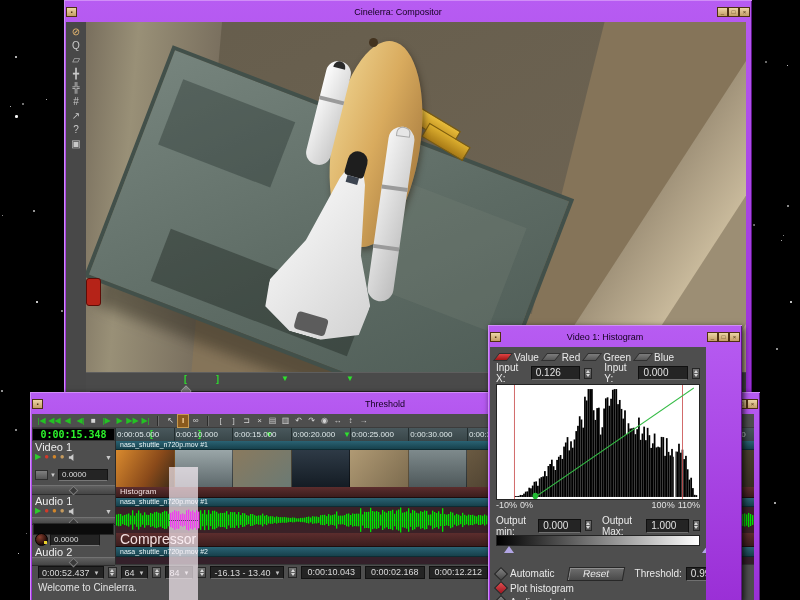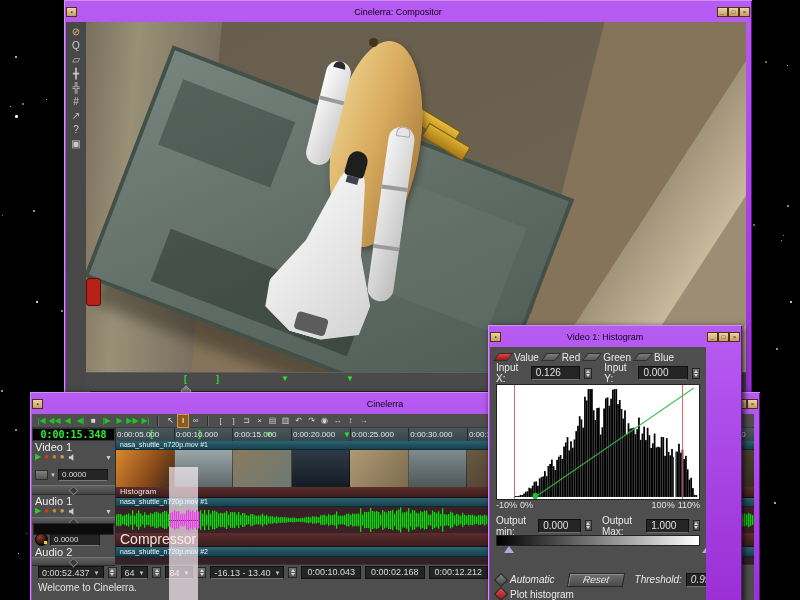--- a/index.html
+++ b/index.html
@@ -116,21 +116,21 @@
   .hfield{background:#242424;border:1px solid #101010;border-bottom-color:#707070;width:44px;height:12px;
           font-size:10px;color:#e2e2e2;line-height:12px;padding:0 4px;}
   #plot{margin-top:3px;height:114px;background:#fff;border:1px solid #242424;position:relative;}
   #axisrow{display:flex;justify-content:space-between;font-size:9px;color:#e2e2e2;height:10px;line-height:10px;}
   .axgrp{display:flex;gap:3px;}
   #outrow{margin-top:8px;height:15px;}
   #gradbar{margin-top:2px;height:9px;background:linear-gradient(90deg,#000,#fff);border:1px solid #222;}
   #trirow{position:relative;height:8px;}
   .gtri{position:absolute;top:0;width:0;height:0;border-left:5px solid transparent;border-right:5px solid transparent;
         border-bottom:7px solid #b2a6e4;}
-  #ctlrow{margin-top:18px;height:15px;font-style:italic;}
+  #ctlrow{margin-top:12px;height:15px;}
   .diamond{width:8px;height:8px;background:linear-gradient(135deg,#828282,#474747);border:1px solid #262626;
            transform:rotate(45deg);flex:none;}
   .diamond.checked{background:linear-gradient(135deg,#e05050,#9c1420);}
   .hbtn{background:linear-gradient(#6e6e6e,#4a4a4a);border:1px solid #282828;box-shadow:inset 1px 1px 0 #8f8f8f;
         color:#eaeaea;font-size:10px;line-height:12px;padding:0 14px;transform:skewX(-10deg);}
   .checkrow{height:14px;align-items:center;}
 </style>
 </head>
 <body>
 
@@ -391,21 +391,21 @@
       <div id="comp-slider">
         <div class="groove"></div>
         <div class="thumb" style="left:96px;"></div>
       </div>
     </div>
   </div>
 
   <div class="win" id="main-win">
     <div class="titlebar">
       <div class="winbtn left">▪</div>
-      <div class="title">Cinelerra</div>
+      <div class="title">Threshold</div>
       <div class="winbtn">_</div>
       <div class="winbtn">□</div>
       <div class="winbtn">×</div>
     </div>
     <div class="win-content" id="main-content">
       <div id="toolbar">
           <span class="tbtn green">|◀</span>
           <span class="tbtn green">◀◀</span>
           <span class="tbtn green">◀</span>
           <span class="tbtn green">◀|</span>

